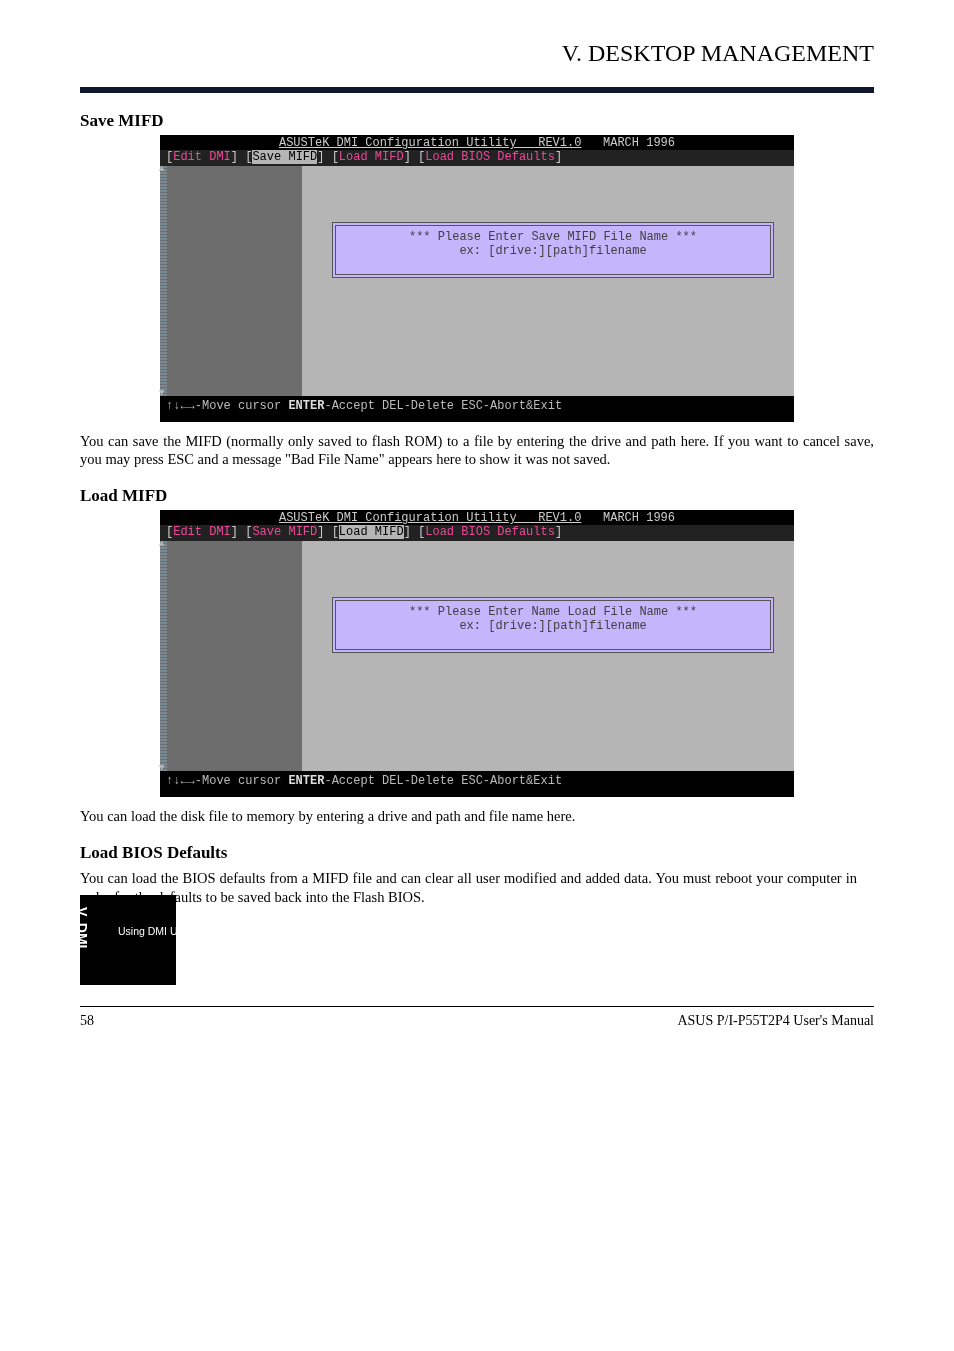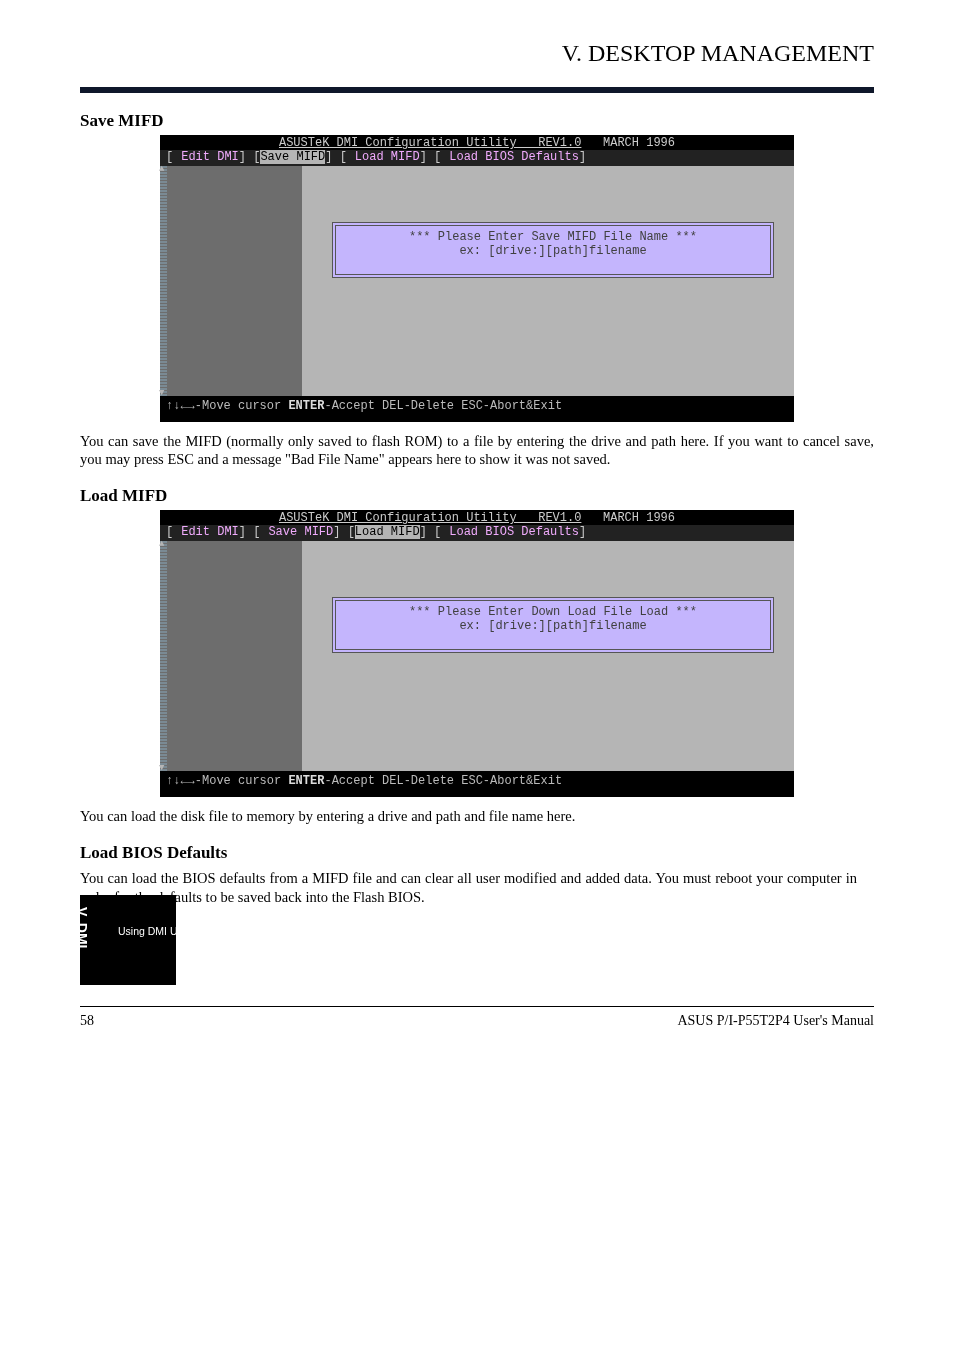--- a/index.html
+++ b/index.html
@@ -44,21 +44,21 @@
   }
   .dmi-title-line .ul { text-decoration: underline; }
   .dmi-menu-line {
     padding: 0 6px 2px 6px;
     background: #222;
     line-height: 14px;
     white-space: pre;
     color: #bbb;
   }
   .dmi-menu-line .br { color: #ccc; }
-  .dmi-menu-line .mi { color: #f0abfc; margin-left: 8px; }
+  .dmi-menu-line .mi { color: #ec4899; }
   .dmi-menu-line .sel {
     background: #b5b5b5;
     color: #000;
   }
   .dmi-body {
     display: flex;
     height: 230px;
   }
   .dmi-left {
     width: 142px;
@@ -206,21 +206,21 @@
 
 <div class="dmi-screen">
   <div class="dmi-title-line"><span class="ul">ASUSTeK DMI Configuration Utility   REV1.0</span><span>   MARCH 1996</span></div>
   <div class="dmi-menu-line"><span class="br">[</span><span class="mi">Edit DMI</span><span class="br">]</span> <span class="br">[</span><span class="mi">Save MIFD</span><span class="br">]</span> <span class="br">[</span><span class="sel">Load MIFD</span><span class="br">]</span> <span class="br">[</span><span class="mi">Load BIOS Defaults</span><span class="br">]</span></div>
   <div class="dmi-body">
     <div class="dmi-left">
       <div class="dmi-left-strip"></div>
     </div>
     <div class="dmi-right">
       <div class="dmi-dialog">
-        <div class="line1">*** Please Enter Down Load File Load ***</div>
+        <div class="line1">*** Please Enter Name Load File Name ***</div>
         <div class="line2">ex: [drive:][path]filename</div>
       </div>
     </div>
   </div>
   <div class="dmi-footer">
     <span class="dmi-footer-text">↑↓←→-Move cursor <b>ENTER</b>-Accept DEL-Delete ESC-Abort&amp;Exit</span>
   </div>
 </div>
 
 <div class="body-text">You can load the disk file to memory by entering a drive and path and file name here.</div>

